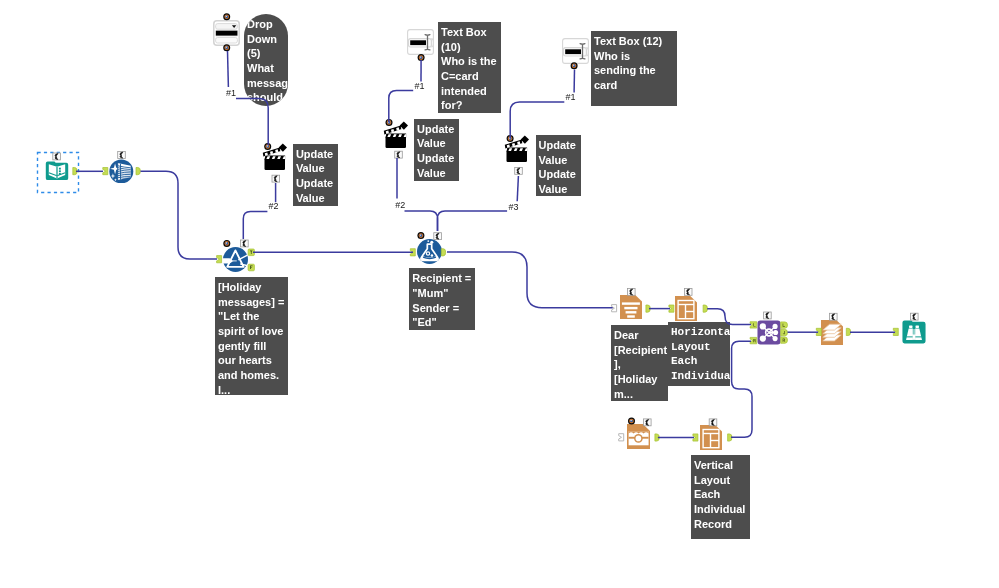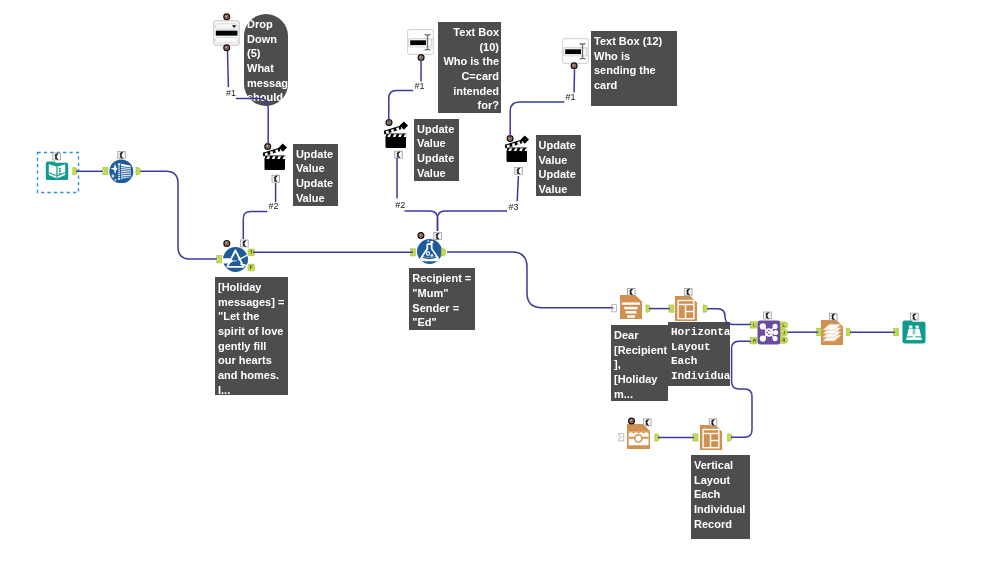--- a/index.html
+++ b/index.html
@@ -167,21 +167,21 @@
 
 <div class="lbl" style="left:226px;top:88.6px;">#1</div>
 <div class="lbl" style="left:414.6px;top:81.6px;">#1</div>
 <div class="lbl" style="left:565.6px;top:93.4px;">#1</div>
 <div class="lbl" style="left:268.4px;top:202.3px;">#2</div>
 <div class="lbl" style="left:395.2px;top:200.5px;">#2</div>
 <div class="lbl" style="left:508.5px;top:202.5px;">#3</div>
 
 <div class="tip" style="left:244px;top:14px;width:44px;height:92px;border-radius:26px;">Drop Down (5)
 What message should the card say</div>
-<div class="tip" style="left:438px;top:22px;width:63px;height:91px;text-align:right;">Text Box (10)
+<div class="tip" style="left:438px;top:22px;width:63px;height:91px;">Text Box (10)
 Who is the C=card intended for?</div>
 <div class="tip" style="left:591px;top:31px;width:86px;height:75px;">Text Box (12)
 Who is sending the card</div>
 <div class="tip" style="left:292.9px;top:143.6px;width:45px;height:62px;">Update Value Update Value</div>
 <div class="tip" style="left:414px;top:118.8px;width:45px;height:62px;">Update Value Update Value</div>
 <div class="tip" style="left:535.6px;top:135.1px;width:45px;height:61px;">Update Value Update Value</div>
 <div class="tip" style="left:215px;top:277px;width:73px;height:118px;">[Holiday messages] = "Let the spirit of love gently fill our hearts and homes. I...</div>
 <div class="tip" style="left:409.3px;top:268.4px;width:66px;height:62px;">Recipient = "Mum" Sender = "Ed"</div>
 <div class="tip" style="left:611px;top:324.9px;width:57px;height:76px;">Dear [Recipient​], [Holiday m...</div>
 <div class="tip" style="left:668px;top:322px;width:62px;height:64px;font-family:Liberation Mono, monospace;">Horizontal Layout Each Individual Record</div>

